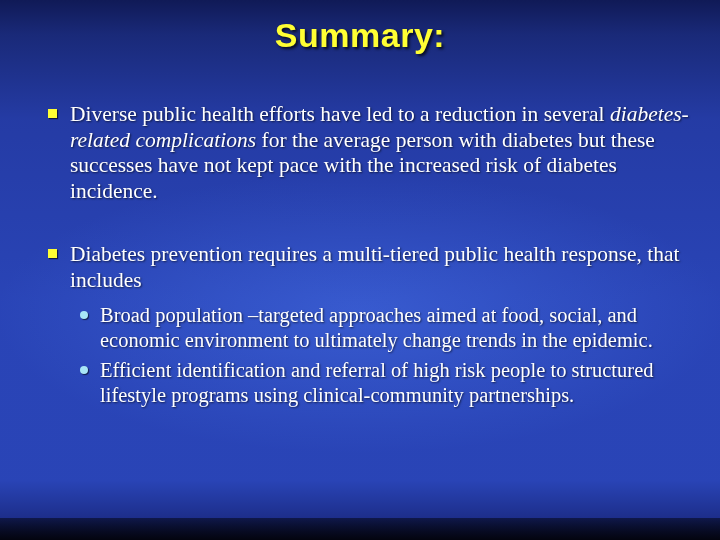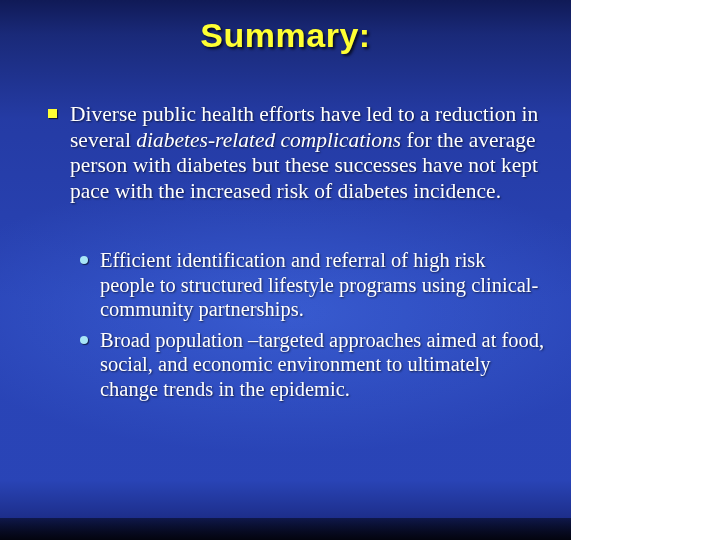--- a/index.html
+++ b/index.html
@@ -7,21 +7,21 @@
     padding: 0;
   }
   body {
     width: 720px;
     height: 540px;
     overflow: hidden;
     font-family: "Liberation Serif", serif;
   }
   .slide {
     position: relative;
-    width: 571px;
+    width: 720px;
     height: 540px;
     box-sizing: border-box;
     background: #101a52;
     background-image:
       linear-gradient(to bottom, #000007 0px, #0a1138 34px, #16257a 120px, #1b2f94 300px, #1b2f94 480px, #0d1550 520px, #05081f 540px),
       radial-gradient(ellipse 520px 200px at 50% 58%, rgba(46,76,190,0.55) 0%, rgba(46,76,190,0.0) 70%);
     background-blend-mode: screen, normal;
     overflow: hidden;
   }
   .slide::after {
@@ -105,25 +105,29 @@
 
   <div class="body">
 
     <div class="l1">
       <span class="bullet-sq"></span>
       <span>Diverse public health efforts have led to a reduction in several </span><em>diabetes-related complications</em><span> for the average person with diabetes but these successes have not kept pace with the increased risk of diabetes incidence.</span>
     </div>
 
     <div class="gap"></div>
 
-
-    <div class="l2">
-      <span class="bullet-dot"></span>
-      <span>Efficient identification and referral of high risk people to structured lifestyle programs using clinical-community partnerships.</span>
+    <div class="l1">
+      <span class="bullet-sq"></span>
+      <span>Diabetes prevention requires a multi-tiered public health response, that includes</span>
     </div>
 
     <div class="l2">
       <span class="bullet-dot"></span>
       <span>Broad population –targeted approaches  aimed at food, social, and economic environment to ultimately change trends in the epidemic.</span>
     </div>
 
+    <div class="l2">
+      <span class="bullet-dot"></span>
+      <span>Efficient identification and referral of high risk people to structured lifestyle programs using clinical-community partnerships.</span>
+    </div>
+
   </div>
 </div>
 
 </body></html>

